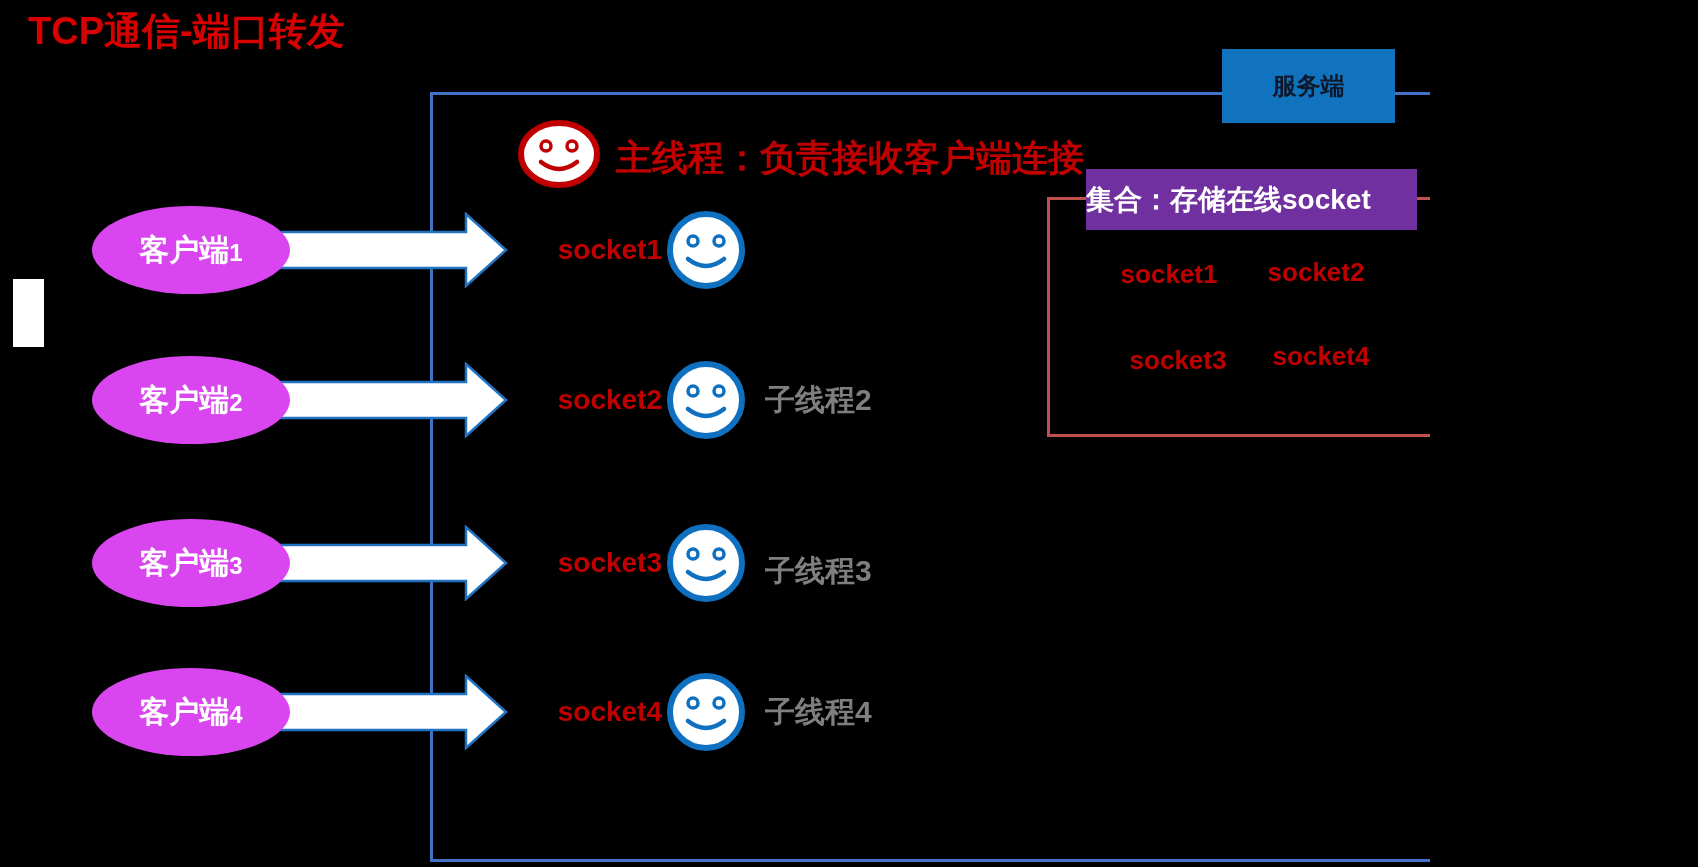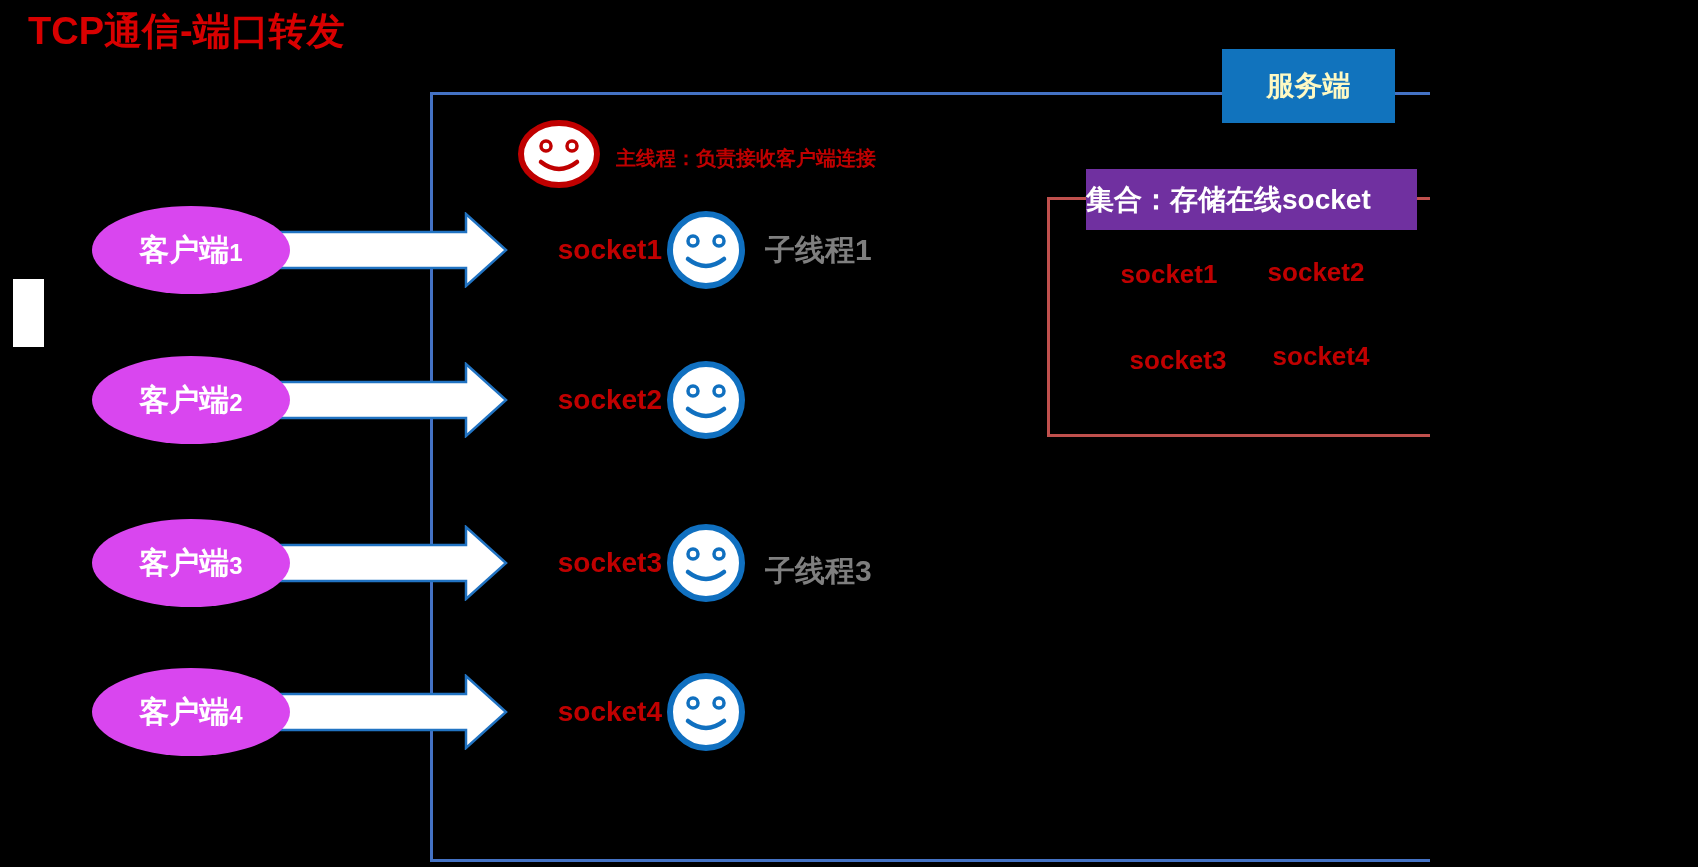--- a/index.html
+++ b/index.html
@@ -15,28 +15,28 @@
   }
 
   .server-frame {
     left:430px; top:92px; width:1264px; height:770px;
     border:3px solid #4472C4; box-sizing:border-box;
   }
 
   .server-badge {
     left:1222px; top:49px; width:173px; height:74px; background:#1173BD;
     display:flex; align-items:center; justify-content:center;
-    color:#fef9c3; font-size:28px; font-weight:bold;
+    color:#0f172a; font-size:24px; font-weight:bold;
   }
 
   .white-bar { left:13px; top:279px; width:31px; height:68px; background:#ffffff; }
 
   .main-thread-label {
     left:616px; top:139px; height:38px; line-height:38px;
-    color:#C00000; font-size:20px; font-weight:bold; white-space:nowrap;
+    color:#C00000; font-size:36px; font-weight:bold; white-space:nowrap;
   }
 
   .client-ellipse {
     width:198px; height:88px; left:92px; background:#d946ef; border-radius:50%;
     display:flex; align-items:center; justify-content:center;
     color:#ffffff; font-size:30px; font-weight:bold; z-index:3;
   }
   .client-ellipse .num { font-size:24px; margin-top:6px; }
 
   .arrow { left:248px; width:260px; height:76px; z-index:2; }
@@ -97,36 +97,36 @@
     <span>客户端</span>
       <span class="num">1</span>
   </div>
   <div class="abs socket-label" style="top:230px;">socket1</div>
   <svg class="abs smiley" style="top:210px;" viewBox="0 0 80 80">
     <circle cx="40" cy="40" r="36" fill="#ffffff" stroke="#1070C0" stroke-width="6"></circle>
     <circle cx="27" cy="31" r="5" fill="#ffffff" stroke="#1070C0" stroke-width="3.5"></circle>
     <circle cx="53" cy="31" r="5" fill="#ffffff" stroke="#1070C0" stroke-width="3.5"></circle>
     <path d="M 22 49 Q 40 63 58 49" fill="none" stroke="#1070C0" stroke-width="4.5" stroke-linecap="round"></path>
   </svg>
-  <div class="abs thread-label" style="top:229px;">子线程1</div>
 
   <svg class="abs arrow" style="top:362px;" viewBox="0 0 260 76">
     <polygon points="1,20 218,20 218,2 258,38 218,74 218,56 1,56" fill="#ffffff" stroke="#2173C2" stroke-width="2.5"></polygon>
   </svg>
   <div class="abs client-ellipse" style="top:356px;">
     <span>客户端</span>
       <span class="num">2</span>
   </div>
   <div class="abs socket-label" style="top:380px;">socket2</div>
   <svg class="abs smiley" style="top:360px;" viewBox="0 0 80 80">
     <circle cx="40" cy="40" r="36" fill="#ffffff" stroke="#1070C0" stroke-width="6"></circle>
     <circle cx="27" cy="31" r="5" fill="#ffffff" stroke="#1070C0" stroke-width="3.5"></circle>
     <circle cx="53" cy="31" r="5" fill="#ffffff" stroke="#1070C0" stroke-width="3.5"></circle>
     <path d="M 22 49 Q 40 63 58 49" fill="none" stroke="#1070C0" stroke-width="4.5" stroke-linecap="round"></path>
   </svg>
+  <div class="abs thread-label" style="top:379px;">子线程2</div>
 
   <svg class="abs arrow" style="top:525px;" viewBox="0 0 260 76">
     <polygon points="1,20 218,20 218,2 258,38 218,74 218,56 1,56" fill="#ffffff" stroke="#2173C2" stroke-width="2.5"></polygon>
   </svg>
   <div class="abs client-ellipse" style="top:519px;">
     <span>客户端</span>
       <span class="num">3</span>
   </div>
   <div class="abs socket-label" style="top:543px;">socket3</div>
   <svg class="abs smiley" style="top:523px;" viewBox="0 0 80 80">
@@ -144,20 +144,21 @@
     <span>客户端</span>
       <span class="num">4</span>
   </div>
   <div class="abs socket-label" style="top:692px;">socket4</div>
   <svg class="abs smiley" style="top:672px;" viewBox="0 0 80 80">
     <circle cx="40" cy="40" r="36" fill="#ffffff" stroke="#1070C0" stroke-width="6"></circle>
     <circle cx="27" cy="31" r="5" fill="#ffffff" stroke="#1070C0" stroke-width="3.5"></circle>
     <circle cx="53" cy="31" r="5" fill="#ffffff" stroke="#1070C0" stroke-width="3.5"></circle>
     <path d="M 22 49 Q 40 63 58 49" fill="none" stroke="#1070C0" stroke-width="4.5" stroke-linecap="round"></path>
   </svg>
+  <div class="abs thread-label" style="top:691px;">子线程4</div>
 
   <div class="abs collection-box"></div>
   <div class="abs collection-header">
     <span>集合：存储在线socket</span>
   </div>
   <div class="abs collection-socket" style="left:1169px; top:274px;">socket1</div>
   <div class="abs collection-socket" style="left:1316px; top:272px;">socket2</div>
   <div class="abs collection-socket" style="left:1178px; top:360px;">socket3</div>
   <div class="abs collection-socket" style="left:1321px; top:356px;">socket4</div>
 

